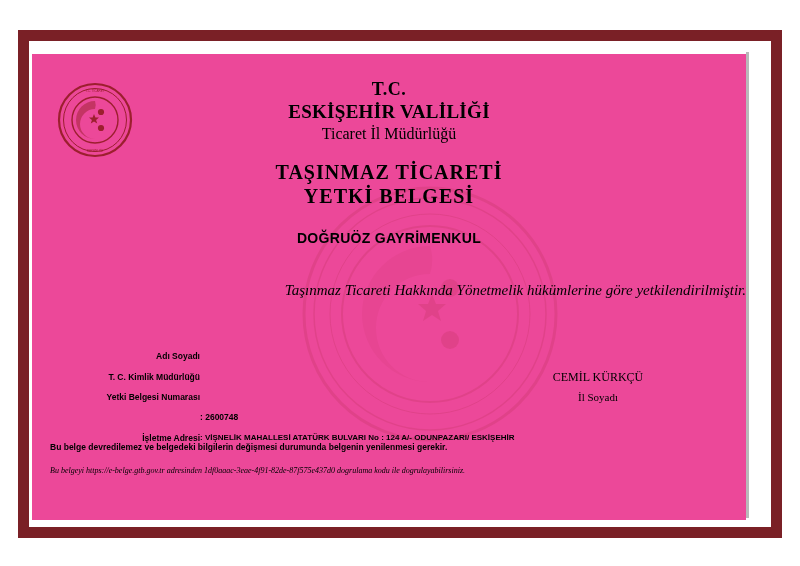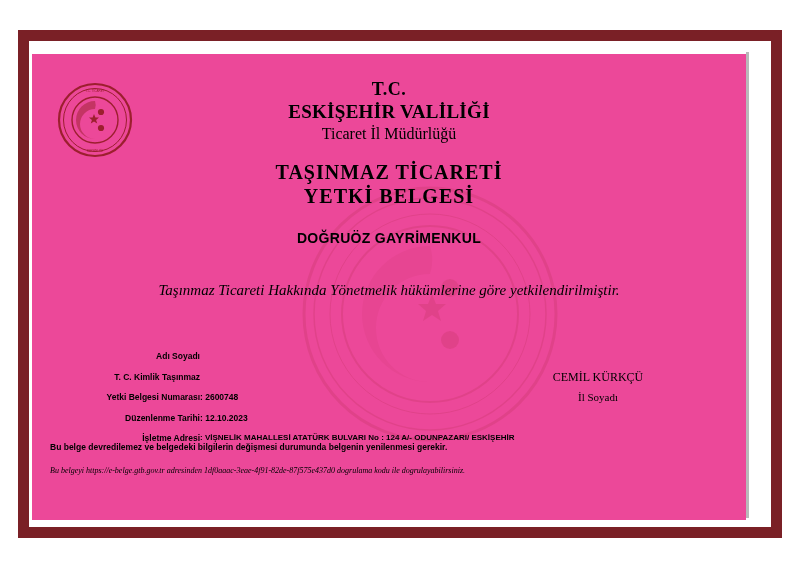--- a/index.html
+++ b/index.html
@@ -126,20 +126,21 @@
     top: 176px;
     font-size: 14px;
     font-weight: bold;
     font-family: "Liberation Sans", sans-serif;
     letter-spacing: 0.3px;
   }
   .statement {
     top: 228px;
     font-size: 15px;
     font-style: italic;
+    text-align: right;
   }
 
   
   .fields {
     position: absolute;
     left: 18px;
     top: 298px;
     width: 520px;
     font-family: "Liberation Sans", sans-serif;
   }
@@ -154,20 +155,21 @@
     width: 150px;
     flex: 0 0 150px;
     text-align: right;
   }
   .field-value {
     flex: 1;
     font-size: 8px;
   }
   .field-value.strong {
     font-size: 8.5px;
+    margin-top: 20px;
   }
 
   .note {
     position: absolute;
     left: 18px;
     top: 388px;
     width: 600px;
     font-size: 8.5px;
     font-weight: bold;
     font-family: "Liberation Sans", sans-serif;
@@ -259,30 +261,26 @@
     <div class="hdr company">DOĞRUÖZ GAYRİMENKUL</div>
 
     <div class="hdr statement">Taşınmaz Ticareti Hakkında Yönetmelik hükümlerine göre yetkilendirilmiştir.</div>
 
     <div class="fields">
       <div class="field-row">
         <div class="field-label">Adı Soyadı</div>
         <div class="field-value"></div>
       </div>
       <div class="field-row">
-        <div class="field-label">T. C. Kimlik Taşınmaz</div>
+        <div class="field-label">T. C. Kimlik Müdürlüğü</div>
         <div class="field-value"></div>
       </div>
       <div class="field-row">
         <div class="field-label">Yetki Belgesi Numarası</div>
         <div class="field-value strong">: 2600748</div>
-      </div>
-      <div class="field-row">
-        <div class="field-label">Düzenlenme Tarihi</div>
-        <div class="field-value strong">: 12.10.2023</div>
       </div>
       <div class="field-row">
         <div class="field-label">İşletme Adresi</div>
         <div class="field-value">: VİŞNELİK MAHALLESİ ATATÜRK BULVARI No : 124 A/- ODUNPAZARI/ ESKİŞEHİR</div>
       </div>
     </div>
 
     <div class="note">Bu belge devredilemez ve belgedeki bilgilerin değişmesi durumunda belgenin yenilenmesi gerekir.</div>
     <div class="verify">Bu belgeyi https://e-belge.gtb.gov.tr adresinden 1df0aaac-3eae-4f91-82de-87f575e437d0 dogrulama kodu ile dogrulayabilirsiniz.</div>
 

